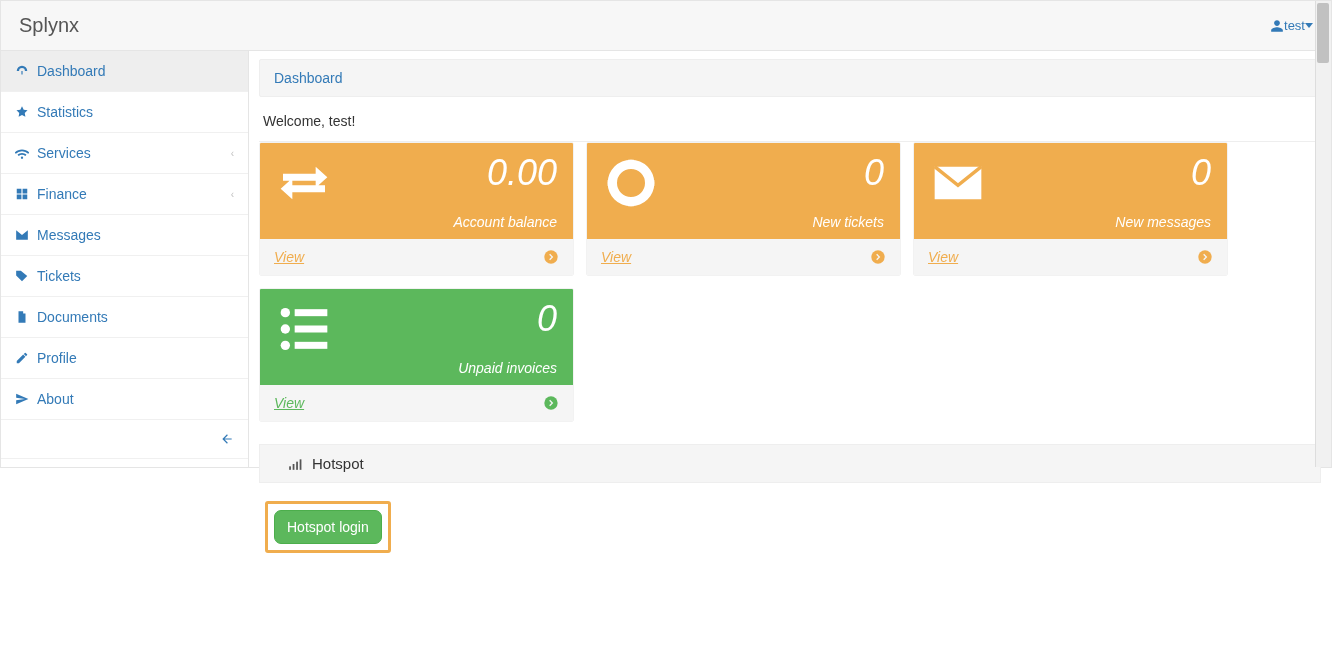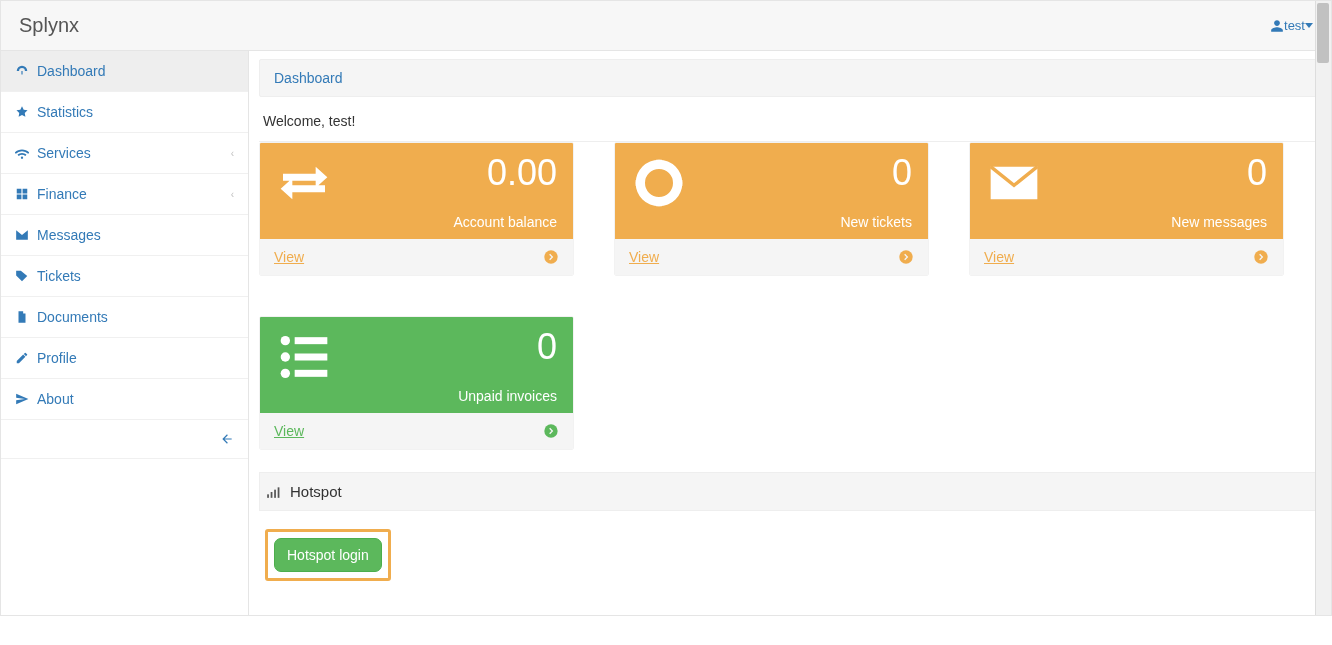--- a/index.html
+++ b/index.html
@@ -1,18 +1,18 @@
 <!DOCTYPE html>
 <html><head>
 <meta charset="utf-8">
 <style>
   * { box-sizing: border-box; margin: 0; padding: 0; }
   body { font-family: "Helvetica Neue", Arial, sans-serif; font-size: 14px; color: #333; background: #fff; }
   .viewport { width: 1332px; height: 645px; position: relative; overflow: hidden; background: #fff; }
-  .inner { border: 1px solid #e5e5e5; margin: 0; height: 616px; position: relative; }
+  .inner { border: 1px solid #e5e5e5; margin: 0; height: 468px; position: relative; }
 
   
   .header { height: 50px; background: #f7f7f7; border-bottom: 1px solid #e5e5e5; display: flex; align-items: center; justify-content: space-between; padding: 0 18px; }
   .brand { font-size: 20px; color: #555; }
   .user-menu { color: #337ab7; font-size: 13px; display: flex; align-items: center; gap: 0; cursor: pointer; }
   .user-menu .caret { width: 0; height: 0; border-left: 4px solid transparent; border-right: 4px solid transparent; border-top: 5px solid #337ab7; display: inline-block; }
 
   
   .body { display: flex; height: calc(100% - 50px); justify-content: space-between; }
   .sidebar { width: 248px; flex: 0 0 248px; border-right: 1px solid #e5e5e5; background: #fff; }
@@ -22,37 +22,37 @@
   .sidebar li.active a { background: #eee; }
   .sidebar .chev { position: absolute; right: 14px; color: #c0c0c0; font-size: 10px; }
   .sidebar .collapse-btn { display:flex; justify-content:flex-end; padding:12px 14px; color:#337ab7; border-bottom:1px solid #f0f0f0; }
   .ic { width: 14px; height: 14px; display: inline-flex; align-items:center; justify-content:center; }
   .ic svg { width: 14px; height: 14px; fill: currentColor; }
 
   .main { flex: 1; padding: 8px 10px 10px 10px; background:#fff; }
   .breadcrumb { background: #f5f5f5; border: 1px solid #eee; border-radius: 2px; padding: 10px 14px; color: #337ab7; font-size: 14px; }
   .welcome { padding: 16px 4px 12px 4px; font-size: 14px; color: #333; border-bottom: 1px solid #eee; }
 
-  .cards { display: flex; gap: 40px; flex-wrap: wrap; }
+  .cards { display: flex; gap: 12px; flex-wrap: wrap; font-style: italic; }
   .card { width: 315px; border-radius: 2px; overflow: hidden; border: 1px solid rgba(0,0,0,0.05); }
   .card-top { height: 96px; padding: 12px 16px; color: #fff; display: flex; justify-content: space-between; align-items: flex-start; }
   .card-top .big-icon { width: 56px; height: 56px; }
   .card-top .big-icon svg { width: 100%; height: 100%; fill: #fff; }
   .card-top .value-block { text-align: right; }
   .card-top .value { font-size: 36px; font-weight: 300; line-height: 1; }
   .card-top .label { font-size: 14px; margin-top: 23px; }
   .card-bottom { background: #f5f5f5; padding: 10px 14px; display: flex; justify-content: space-between; align-items: center; font-size: 14px; }
   .card.orange .card-top { background: #f0ad4e; }
   .card.orange .card-bottom { color: #f0ad4e; }
   .card.green .card-top { background: #5cb85c; }
   .card.green .card-bottom { color: #5cb85c; }
   .card-bottom .arrow-circle { width: 16px; height: 16px; }
   .card-bottom .arrow-circle svg { width:100%; height:100%; fill: currentColor; }
 
-  .section-header { margin-top: 22px; background: #f5f5f5; border: 1px solid #eee; padding: 10px 6px; display:flex; align-items:center; gap:10px; font-size:15px; color:#333; }
+  .section-header { margin-top: 22px; background: #f5f5f5; border: 1px solid #eee; padding: 10px 28px; display:flex; align-items:center; gap:10px; font-size:15px; color:#333; }
   .section-body { padding: 18px 6px; }
   .hotspot-wrap { display:inline-block; padding: 6px; border: 3px solid #f0ad4e; border-radius:3px; }
   .btn-hotspot { background: #5cb85c; color: #fff; border: 1px solid #4cae4c; border-radius: 7px; padding: 8px 12px; font-size: 14px; cursor: pointer; }
 
   
   .scroll-hint { position:absolute; right:0; top:0; bottom:0; width:16px; background:#f1f1f1; border-left:1px solid #ddd; }
   .scroll-thumb { position:absolute; right:2px; top:2px; width:12px; height:60px; background:#c1c1c1; border-radius:2px; }
 </style>
 </head>
 <body>

